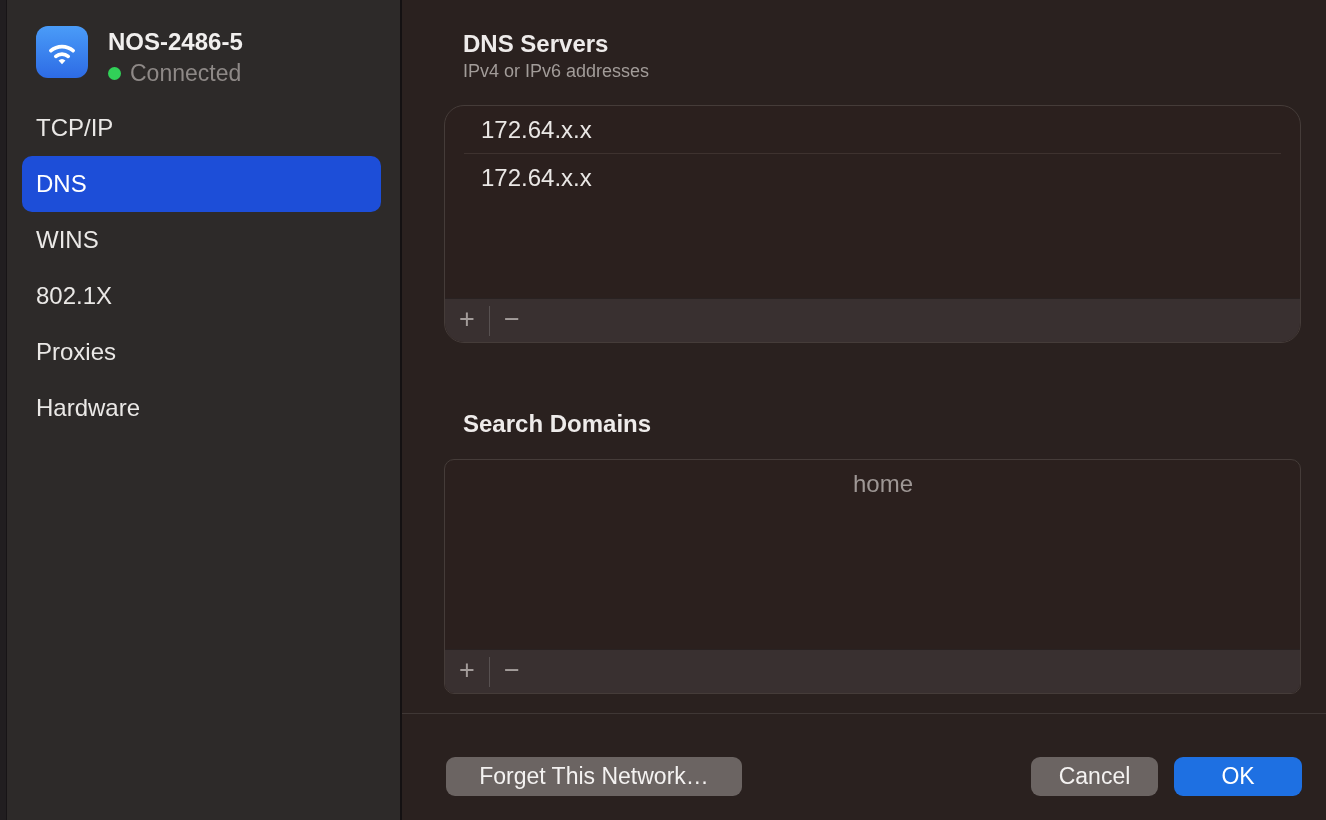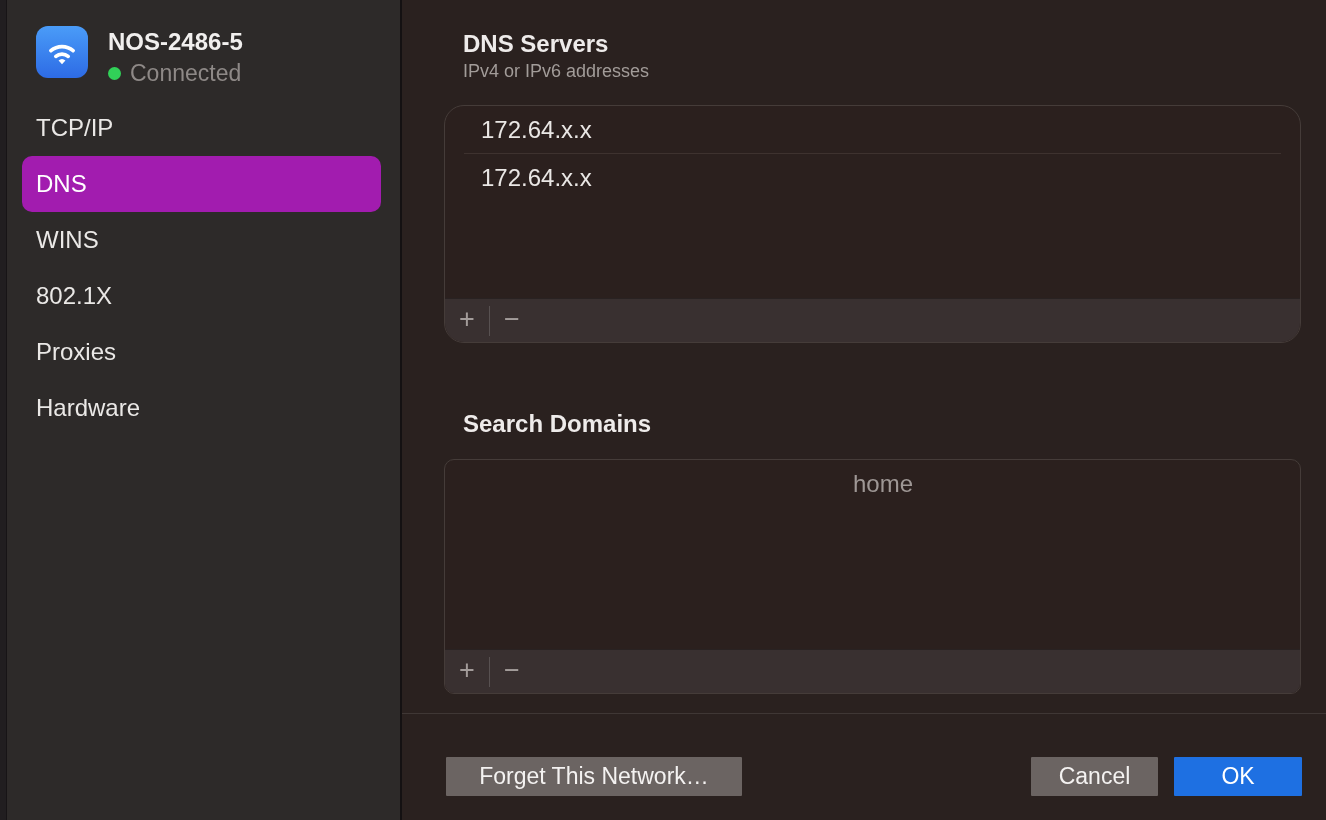--- a/index.html
+++ b/index.html
@@ -63,21 +63,21 @@
   .side-menu { position: absolute; left: 0; top: 100px; width: 400px; }
   .side-item {
     height: 56px;
     margin: 0 19px 0 22px;
     display: flex; align-items: center;
     padding-left: 14px;
     border-radius: 10px;
     font-size: 24px; color: #eae8e6;
     cursor: default;
   }
-  .side-item.selected { background: #a21caf; color: #ffffff; text-align: right; }
+  .side-item.selected { background: #1d4ed8; color: #ffffff; text-align: right; }
 
   
   .sec-title {
     position: absolute;
     font-size: 24px; font-weight: 700; color: #eeebea;
     white-space: nowrap;
   }
   .sec-sub {
     position: absolute;
     font-size: 18px; color: #a29c99;
@@ -129,21 +129,21 @@
   
   .bottom-divider {
     position: absolute;
     left: 402px; top: 713px;
     width: 924px; height: 1px;
     background: rgba(255,255,255,0.10);
   }
   .btn {
     position: absolute;
     top: 757px; height: 39px;
-    border: none; border-radius: 1px;
+    border: none; border-radius: 9px;
     font-family: "Liberation Sans", "DejaVu Sans", sans-serif;
     font-size: 23px; color: #f4f2f1;
     display: flex; align-items: center; justify-content: center;
     white-space: nowrap;
     cursor: default;
   }
   .btn.gray { background: #6b6462; }
   .btn.blue { background: #1e70e2; color: #ffffff; text-align: right; }
 </style>
 </head>

